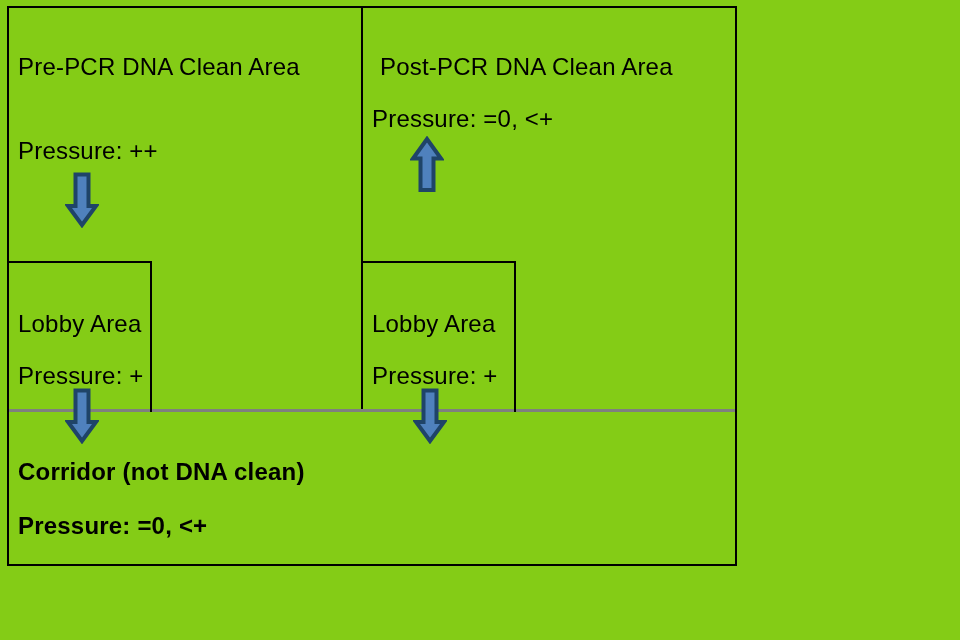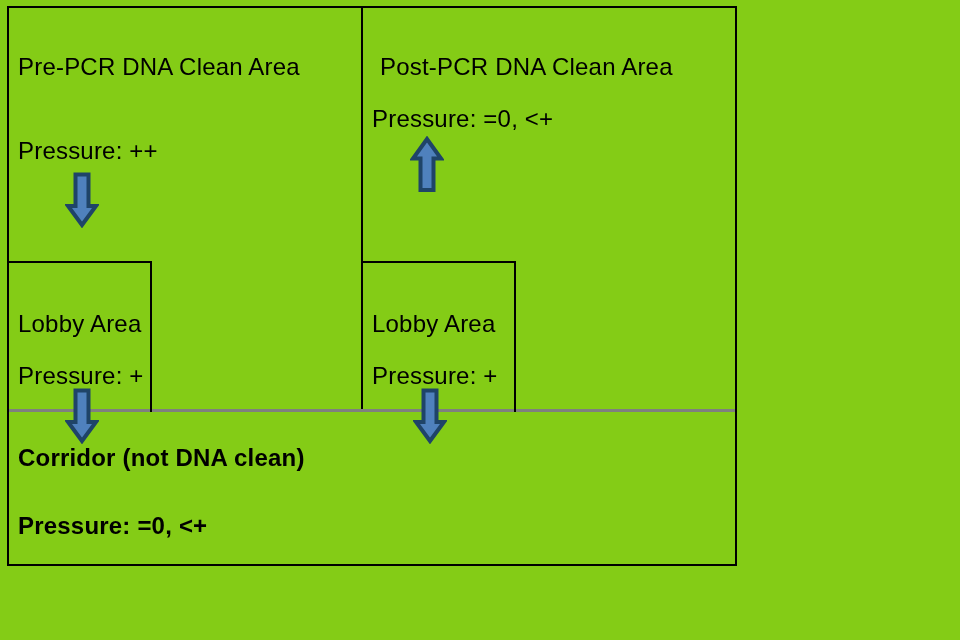--- a/index.html
+++ b/index.html
@@ -53,21 +53,21 @@
   .bold { font-weight: bold; }
 
   .pre-title      { left: 18px;  top: 53px;  }
   .pre-pressure   { left: 18px;  top: 101px; margin-top: 36px; }
   .post-title     { left: 380px; top: 53px;  }
   .post-pressure  { left: 372px; top: 105px; }
   .lobbyL-title   { left: 18px;  top: 310px; }
   .lobbyL-pressure{ left: 18px;  top: 362px; }
   .lobbyR-title   { left: 372px; top: 310px; }
   .lobbyR-pressure{ left: 372px; top: 362px; }
-  .cor-title      { left: 18px;  top: 444px; }
+  .cor-title      { left: 18px;  top: 458px; }
   .cor-pressure   { left: 18px;  top: 512px; }
 
   
   .arrow { position: absolute; }
   .arrow path {
     fill: var(--arrow-fill, #4f81bd);
     stroke: var(--arrow-outline, #1f4468);
     stroke-width: 4;
     stroke-linejoin: miter;
   }

